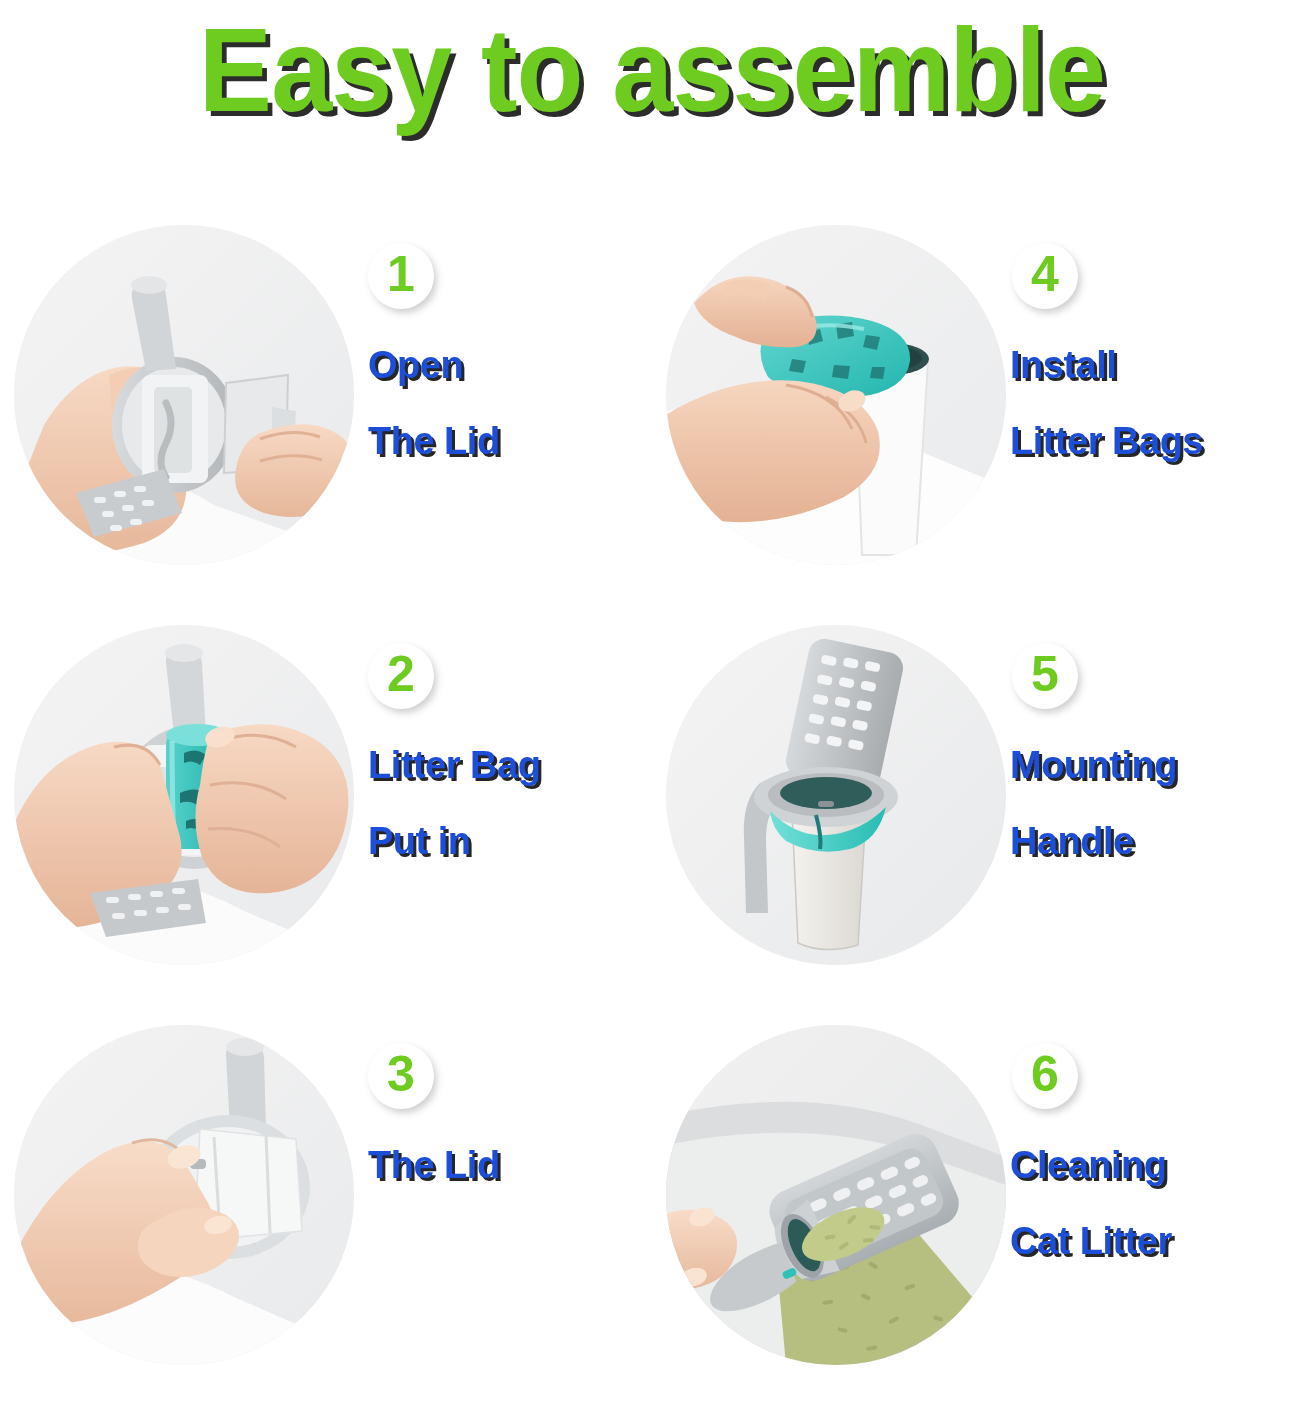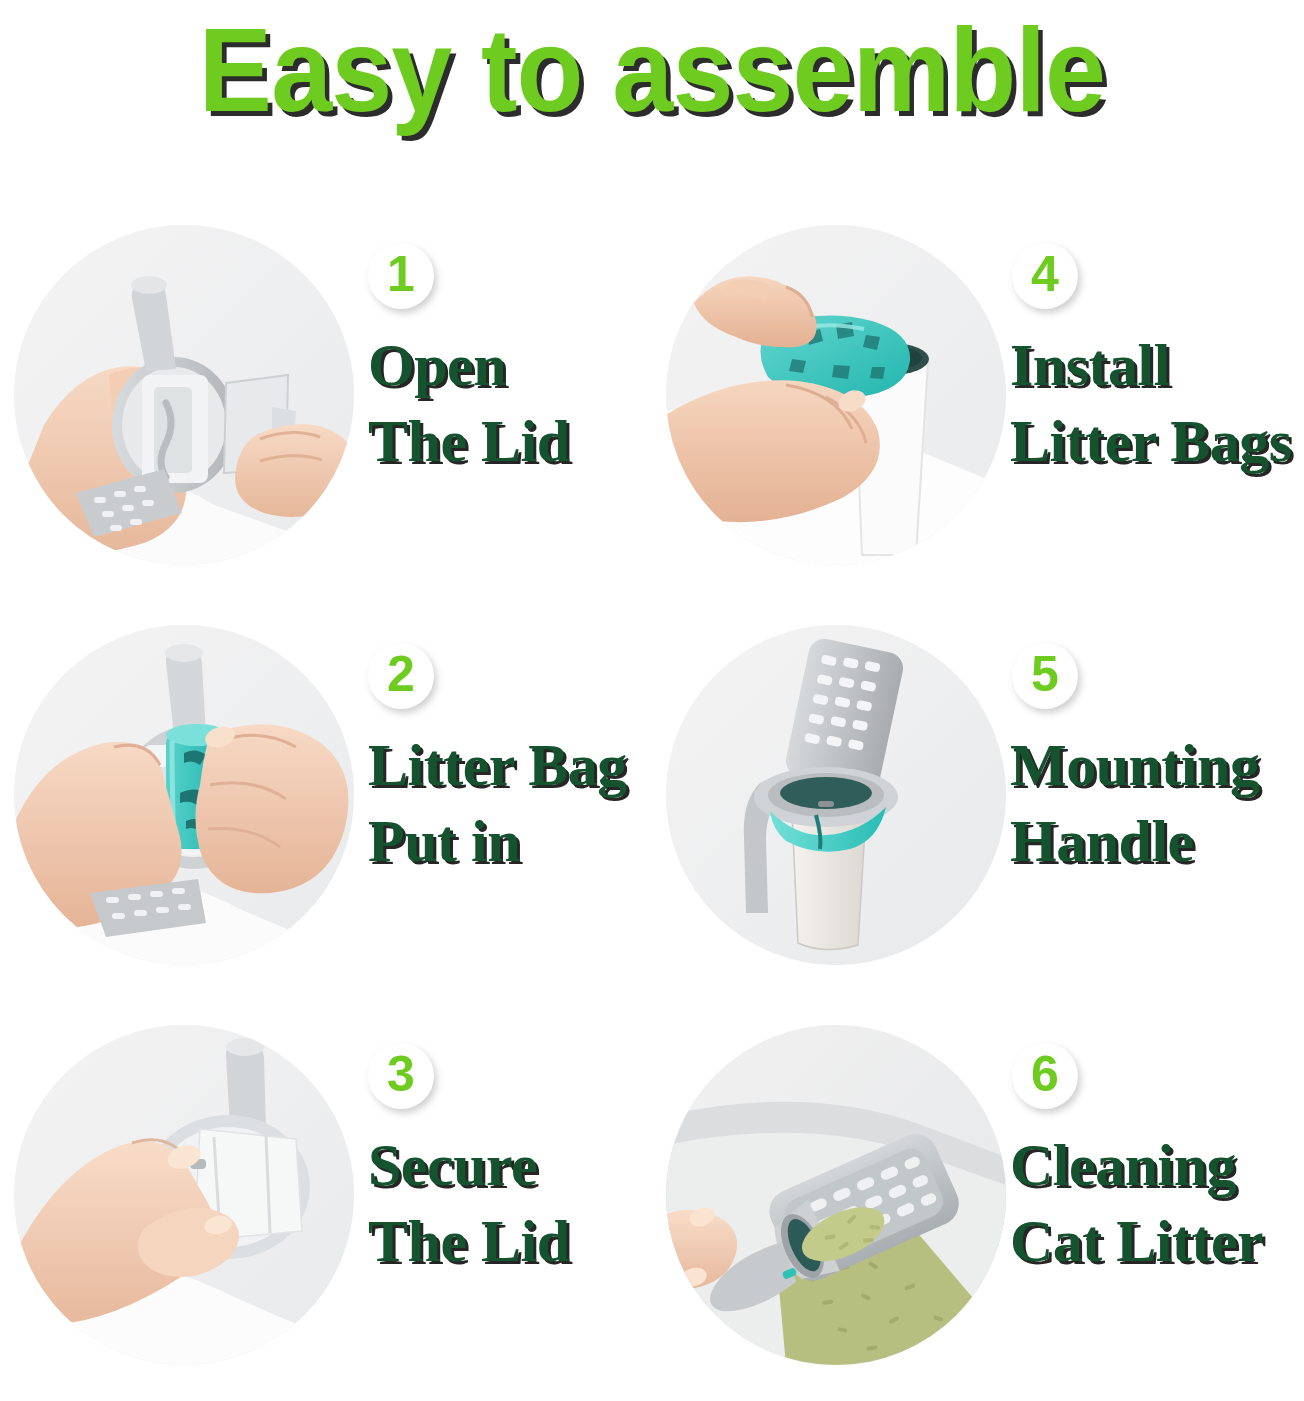--- a/index.html
+++ b/index.html
@@ -93,28 +93,27 @@
     line-height: 50px;
     transform: translateY(-2px);
   }
   .step-lines {
     position: absolute;
     left: 8px;
     top: 104px;
     width: 290px;
   }
   .step-line {
-    font-size: 60px;
+    font-size: 38px;
     line-height: 76px;
     font-weight: bold;
-    color: #14532d;
+    color: #1d4ed8;
     text-shadow: 3px 3px 0 #262626;
     white-space: nowrap;
     letter-spacing: -0.5px;
-    font-family: Liberation Serif, serif;
   }
   
   .col-right .step-text { left: 352px; width: 300px; }
   .col-right .step-lines { left: 6px; width: 300px; }
 </style>
 </head>
 <body>
 
 <div id="page-title">Easy to assemble</div>
 
@@ -420,21 +419,20 @@
         <path d="M138 198 Q 178 172 212 190 Q 236 206 216 232 Q 188 258 150 250
                  Q 122 240 124 218 Q 126 204 138 198 Z" fill="#f6d5bf"></path>
         <ellipse cx="204" cy="200" rx="14" ry="9" fill="#fae4d2" transform="rotate(-12 204 200)"></ellipse>
       </svg>
     </div>
     <div class="step-text">
       <div class="step-badge">
         <span>3</span>
       </div>
       <div class="step-lines">
-        <div class="step-line">Secure</div>
         <div class="step-line">The Lid</div>
       </div>
     </div>
   </div>
 
   <div class="step-cell col-right row-3">
     <div class="photo-circle">
       <svg width="340" height="340" viewBox="0 0 340 340" aria-hidden="true">
         <defs>
           <linearGradient id="g6bg" x1="0" y1="0" x2="1" y2="1">

